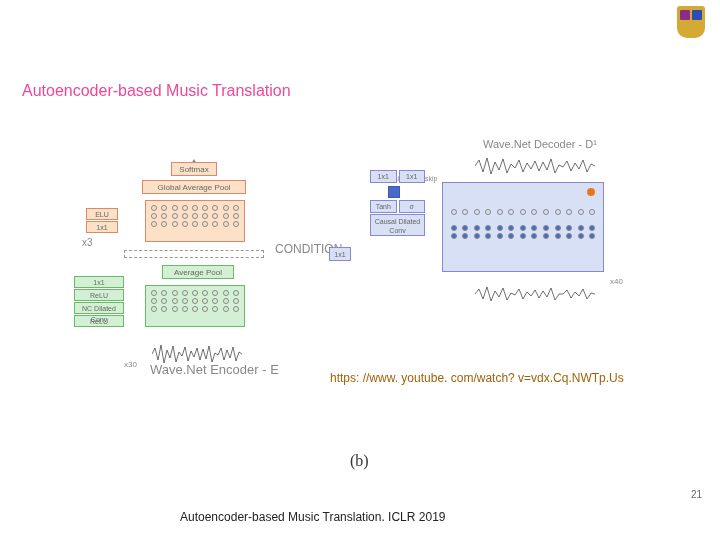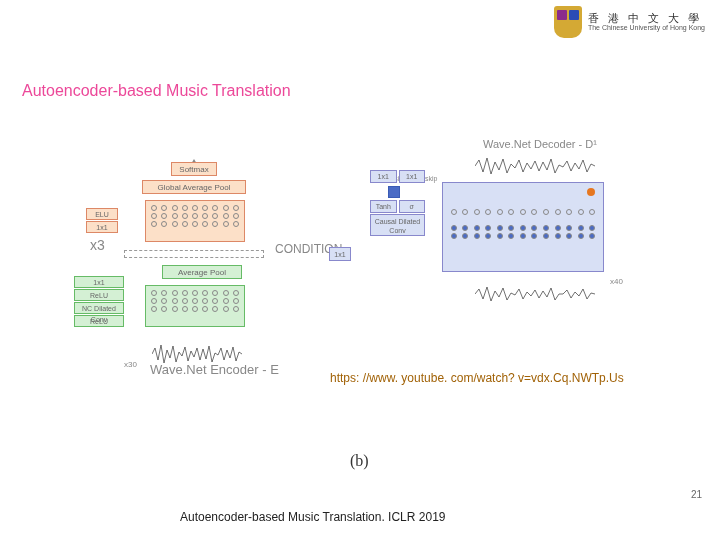--- a/index.html
+++ b/index.html
@@ -13,23 +13,23 @@
 .en{font-size:7px;color:#555}
 .title{position:absolute;top:82px;left:22px;font-size:16px;color:#ec4899}
 .diagram{position:absolute;top:130px;left:70px;width:580px;height:320px}
 .dcn{position:absolute;top:0;left:90px;text-align:center;color:#888;font-size:10px;line-height:1.1}
 .softmax{position:absolute;top:32px;left:101px;width:46px;height:14px;border:1px solid #d86;background:#fce0c8;font-size:8px;text-align:center;color:#666;line-height:13px}
 .gap{position:absolute;top:50px;left:72px;width:104px;height:14px;border:1px solid #d86;background:#fce0c8;font-size:8px;text-align:center;color:#666;line-height:13px}
 .nn-box{position:absolute;border:1px solid;padding:4px}
 .nn1{top:70px;left:75px;width:100px;height:42px;border-color:#d86;background:#fce0c8}
 .elu-grp{position:absolute;top:78px;left:16px;width:32px}
 .elu{height:12px;border:1px solid #d86;background:#fce0c8;font-size:7px;text-align:center;color:#666;line-height:11px;margin-bottom:1px}
-.x3{position:absolute;top:107px;left:20px;font-size:14px;color:#888}
+.x3{position:absolute;top:107px;left:12px;font-size:10px;color:#888}
 .dashed{position:absolute;top:120px;left:54px;width:140px;height:8px;border:1px dashed #999}
-.avgpool{position:absolute;top:135px;left:92px;width:80px;height:14px;border:1px solid #6b6;background:#d4f0d4;font-size:8px;text-align:center;color:#666;line-height:13px}
+.avgpool{position:absolute;top:135px;left:92px;width:72px;height:14px;border:1px solid #6b6;background:#d4f0d4;font-size:8px;text-align:center;color:#666;line-height:13px}
 .nn2{top:155px;left:75px;width:100px;height:42px;border-color:#6b6;background:#d4f0d4}
 .enc-grp{position:absolute;top:146px;left:4px;width:50px}
 .enc-block{height:12px;border:1px solid #6b6;background:#d4f0d4;font-size:7px;text-align:center;color:#666;line-height:11px;margin-bottom:1px}
 .x30{position:absolute;top:230px;left:54px;font-size:8px;color:#888}
 .wave1{position:absolute;top:210px;left:82px;width:90px;height:28px}
 .enc-label{position:absolute;top:232px;left:80px;font-size:13px;color:#888}
 .condition{position:absolute;top:112px;left:205px;font-size:12px;color:#888}
 .cond-box{position:absolute;top:117px;left:259px;width:22px;height:14px;border:1px solid #88c;background:#d8e0f5;font-size:7px;text-align:center;line-height:13px;color:#666}
 .dec-label{position:absolute;top:8px;left:413px;font-size:11px;color:#888}
 .wave2{position:absolute;top:25px;left:405px;width:120px;height:22px}
@@ -50,24 +50,20 @@
 .wave-svg{width:100%;height:100%}
 .wave-svg path{stroke:#333;stroke-width:0.7;fill:none}
 .dot-orange{position:absolute;width:8px;height:8px;background:#e67720;border-radius:50%}
 .sq-blue{position:absolute;width:12px;height:12px;background:#4a6bc5;border:1px solid #3a5bb5}
 </style>
 </head>
 <body>
 
 <div class="header">
   <div class="shield"></div>
-  <div class="uni-text">
-    <span class="cn">香 港 中 文 大 學</span>
-    <span class="en">The Chinese University of Hong Kong</span>
-  </div>
 </div>
 
 <div class="title">Autoencoder-based Music Translation</div>
 
 <div class="diagram">
 
   <div class="arrow-up" style="position:absolute;top:28px;left:121px"></div>
   <div class="softmax">Softmax</div>
   <div class="gap">Global Average Pool</div>
   <div class="elu-grp">

